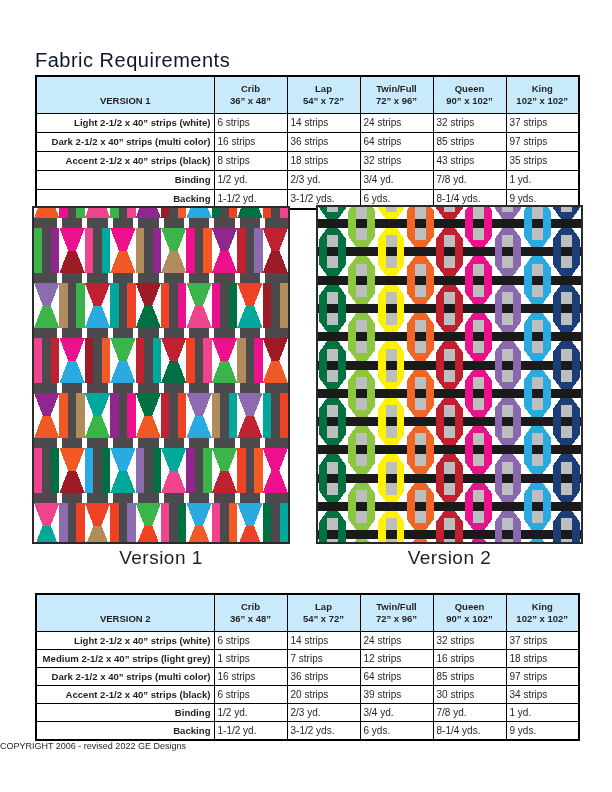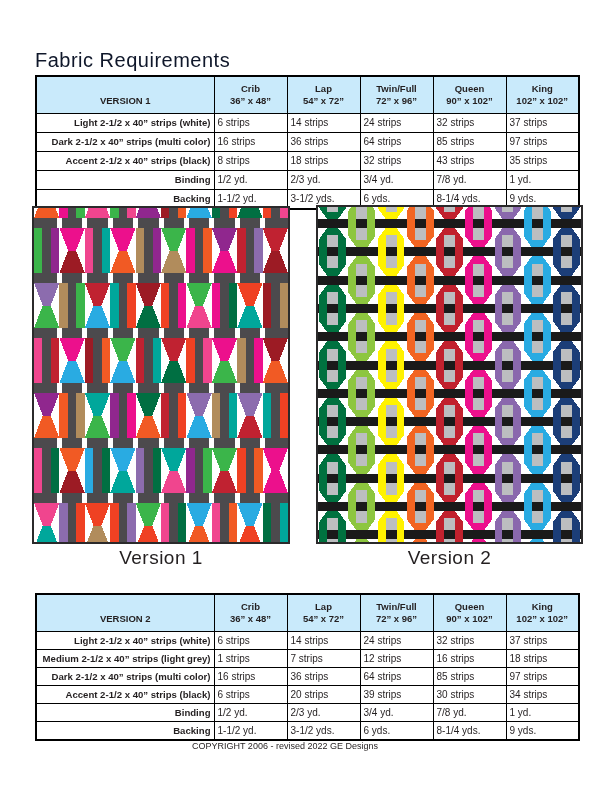--- a/index.html
+++ b/index.html
@@ -19,21 +19,21 @@
   #table-v1 td{height:16px;}
   td.row-label{font-weight:bold;text-align:right;font-size:9.6px;}
   td.row-val{text-align:left;font-weight:normal;}
   .quilt{position:absolute;border:2px solid #2b2a2b;background:#fff;}
   #quilt-v1{left:32px;top:206px;width:254px;height:334px;}
   #quilt-v2{left:316px;top:205px;width:263px;height:335px;}
   .quilt svg{display:block;}
   .caption{position:absolute;top:547px;font-size:19px;letter-spacing:0.5px;text-align:center;}
   #caption-v1{left:32px;width:258px;}
   #caption-v2{left:316px;width:267px;}
-  .copyright{position:absolute;left:0;top:741px;width:570px;text-align:center;
+  .copyright{position:absolute;left:0;top:741px;width:570px;text-align:left;
         font-size:9px;color:#231f20;}
 </style>
 </head>
 <body>
 
 <div id="page">
 
   <h1 class="page-title">Fabric Requirements</h1>
 
   <table class="fab-table" id="table-v1">

